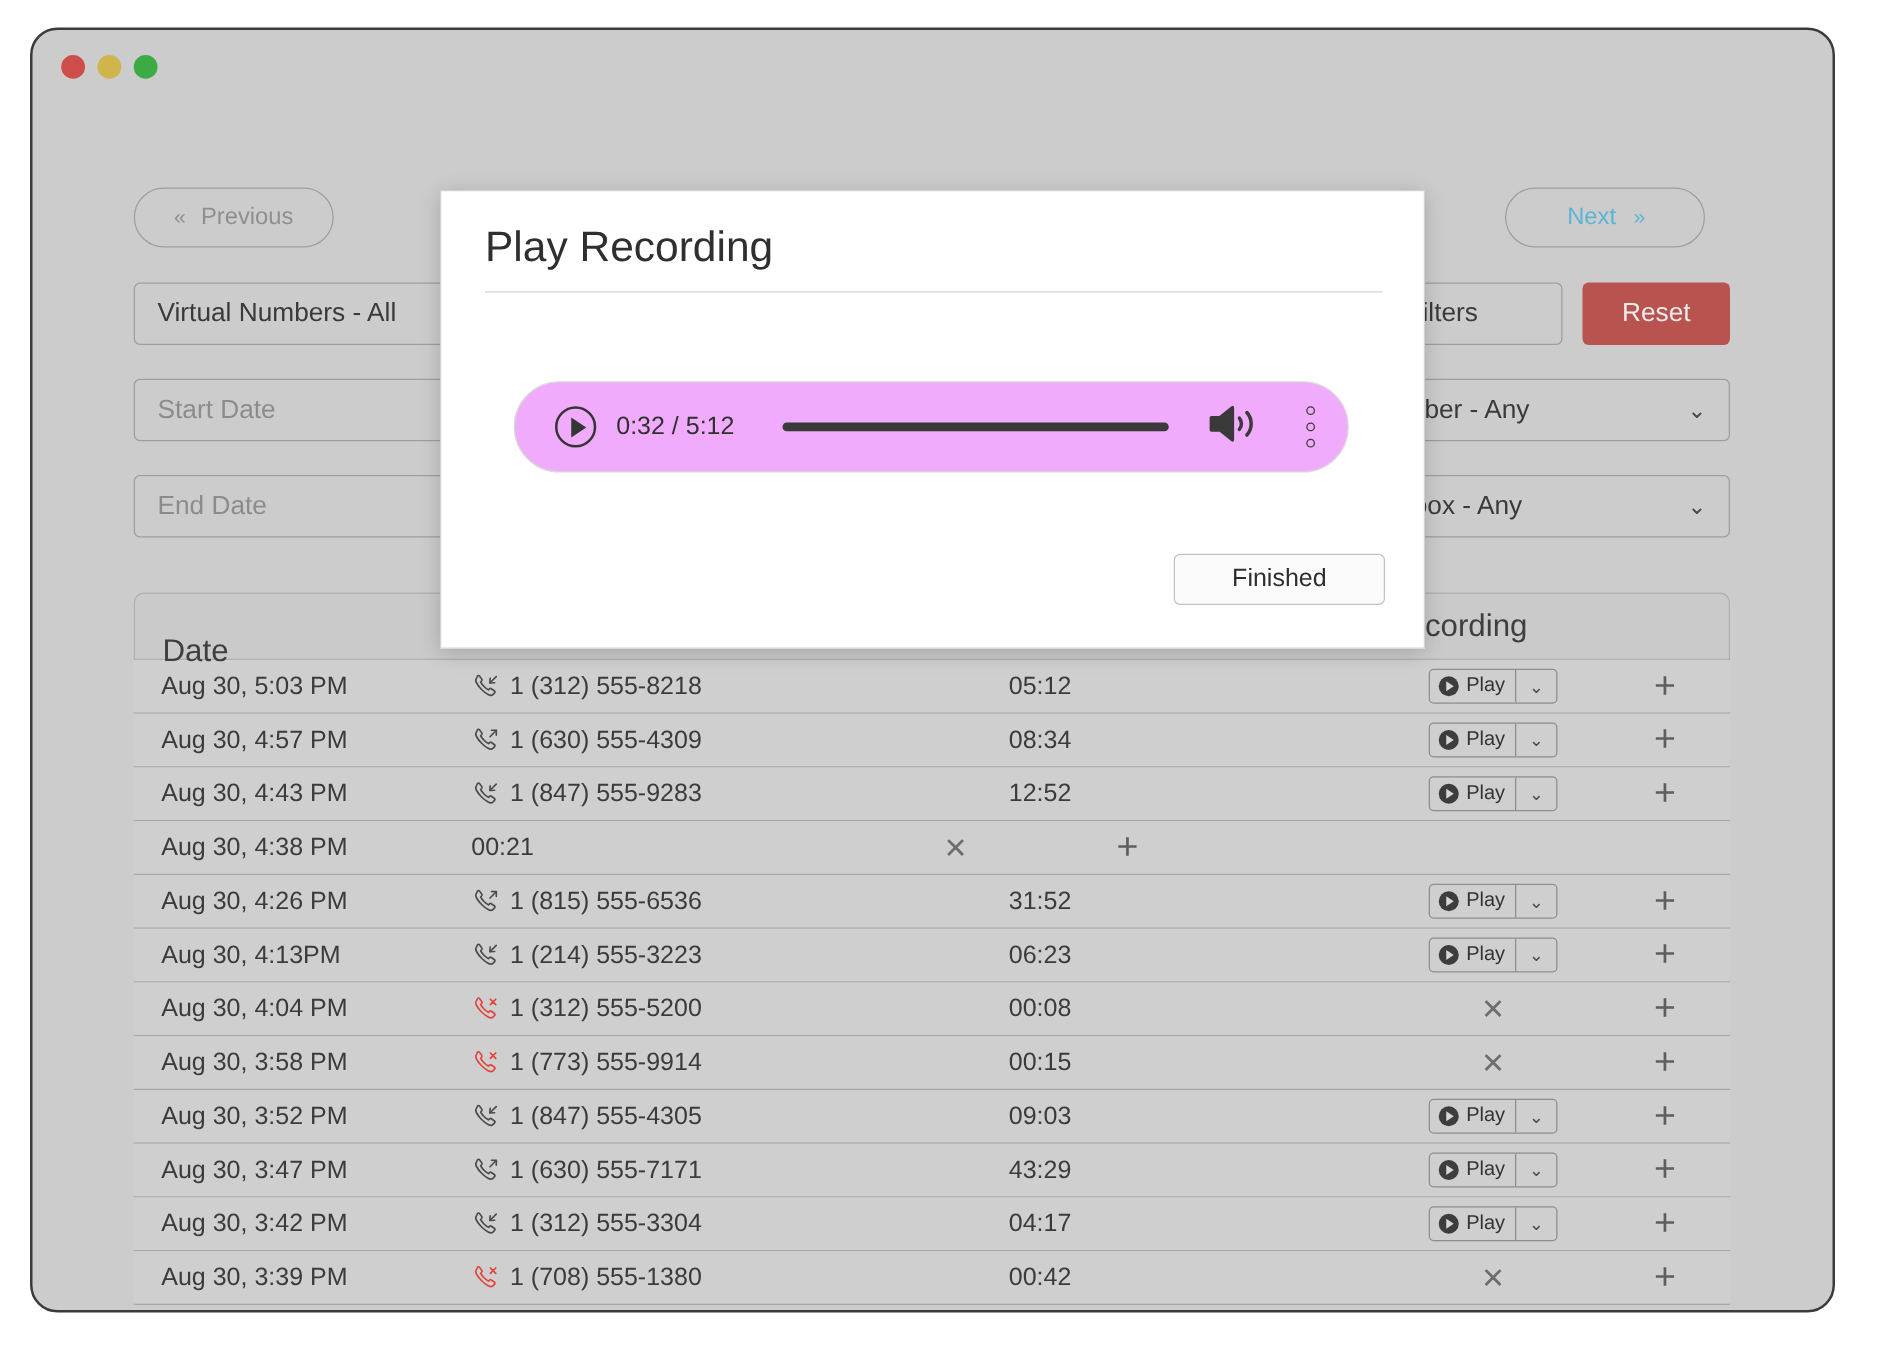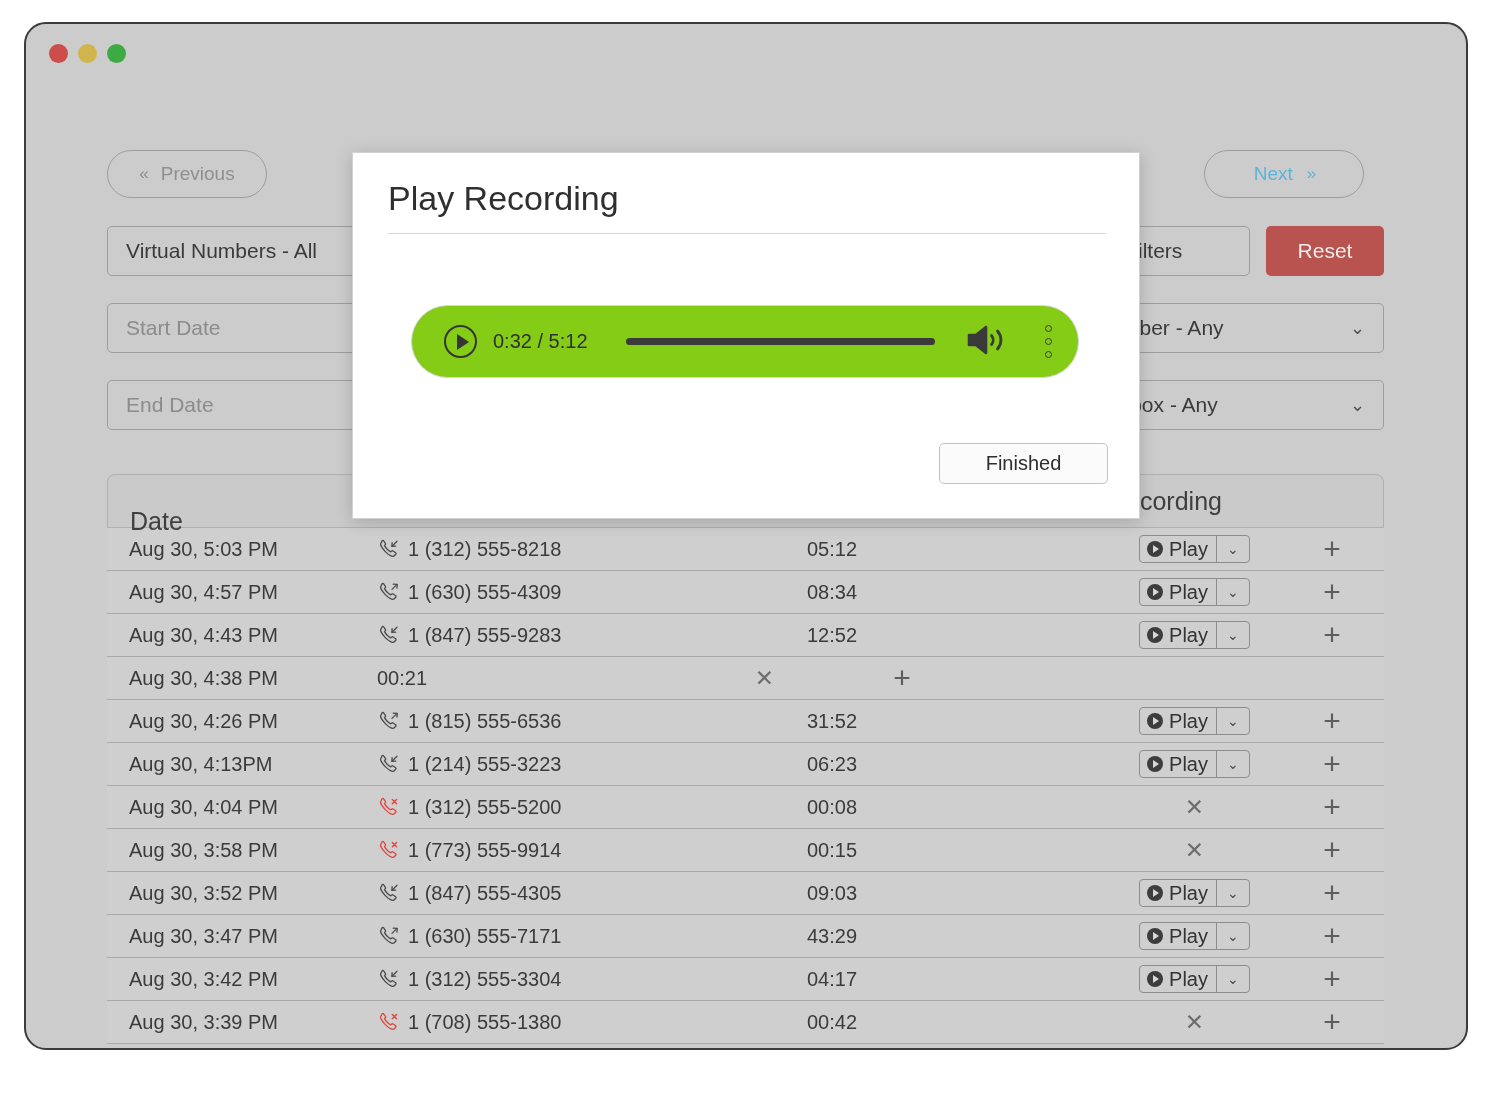--- a/index.html
+++ b/index.html
@@ -158,21 +158,21 @@
     align-items: stretch;
     height: 28px;
     border: 1px solid #8d8d8d;
     border-radius: 4px;
     background: transparent;
     cursor: pointer;
   }
   .play-main {
     display: flex; align-items: center; gap: 6px;
     padding: 0 8px 0 7px;
-    font-size: 20px;
+    font-size: 16px;
     color: #333;
   }
   .play-tri {
     width: 16px; height: 16px; border-radius: 50%;
     background: #3d3d3d;
     display: flex; align-items: center; justify-content: center;
   }
   .play-tri::after {
     content: "";
     width: 0; height: 0;
@@ -211,21 +211,21 @@
   #modal-divider {
     position: absolute;
     left: 35px; top: 80px;
     width: 718px; height: 1px;
     background: #d4d4d4;
   }
   #audio-player {
     position: absolute;
     left: 58px; top: 152px;
     width: 668px; height: 73px;
-    background: #84cc16;
+    background: #f0abfc;
     border: 1px solid #d8d8d8;
     border-radius: 37px;
     display: flex;
     align-items: center;
     padding: 0 26px 0 32px;
     gap: 16px;
   }
   .ap-play {
     width: 33px; height: 33px;
     border: 2px solid #353535;

